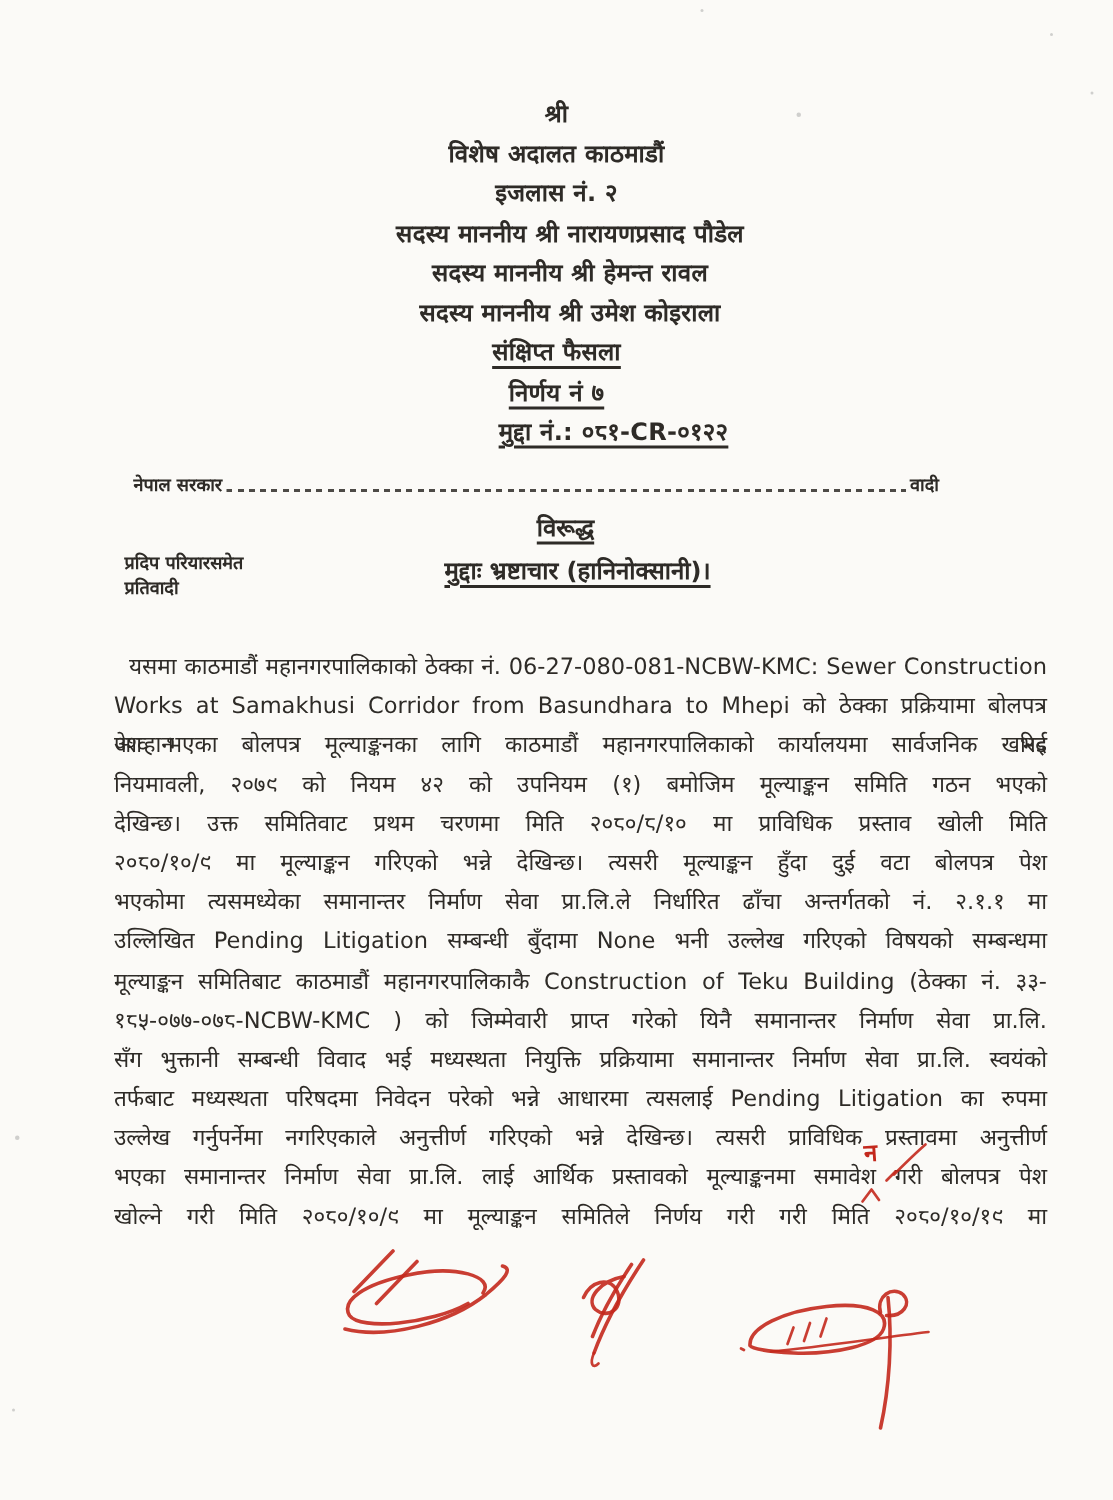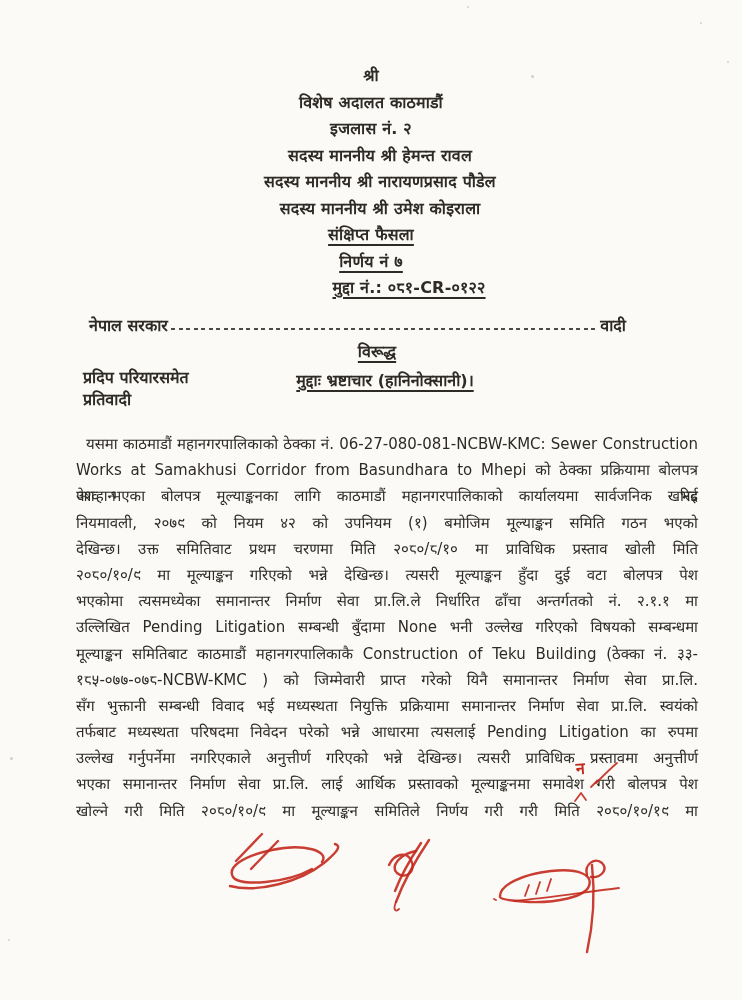--- a/index.html
+++ b/index.html
@@ -25,21 +25,21 @@
   .u{
     text-decoration:underline;
     text-decoration-thickness:1.5px;
     text-underline-offset:4px;
   }
   .off9 span{transform:translateX(9px);}
   .off38 span{transform:translateX(38px);}
   
   .prow{
     position:absolute;display:flex;align-items:baseline;
-    font-size:16px;font-weight:600;white-space:nowrap;
+    font-size:12px;font-weight:600;white-space:nowrap;
   }
   .prow .dash-leader{
     flex:1;height:2px;margin:0 3px;align-self:center;transform:translateY(4px);
     background:repeating-linear-gradient(90deg,var(--ink) 0 4px,transparent 4px 7.5px);
     opacity:.85;
   }
   .centerline{
     position:absolute;left:0;width:742px;text-align:center;
     font-size:16px;font-weight:600;white-space:nowrap;
   }
@@ -72,22 +72,22 @@
 </style>
 </head>
 <body>
 
 <div class="page">
 
   <div class="doc-header">
     <div class="hline"><span>श्री</span></div>
     <div class="hline"><span>विशेष अदालत काठमाडौं</span></div>
     <div class="hline"><span>इजलास नं. २</span></div>
+    <div class="hline off9"><span>सदस्य माननीय श्री नारायणप्रसाद पौडेल</span></div>
     <div class="hline off9"><span>सदस्य माननीय श्री हेमन्त रावल</span></div>
-    <div class="hline off9"><span>सदस्य माननीय श्री नारायणप्रसाद पौडेल</span></div>
     <div class="hline off9"><span>सदस्य माननीय श्री उमेश कोइराला</span></div>
     <div class="hline"><span class="u">संक्षिप्त फैसला</span></div>
     <div class="hline"><span class="u">निर्णय नं ७</span></div>
     <div class="hline off38"><span class="u">मुद्दा नं.: ०८१-CR-०१२२</span></div>
   </div>
 
   <div class="prow" style="top:314px;left:89px;width:537px;">
     <span>नेपाल सरकार</span>
     <span class="dash-leader"></span>
     <span>वादी</span>

